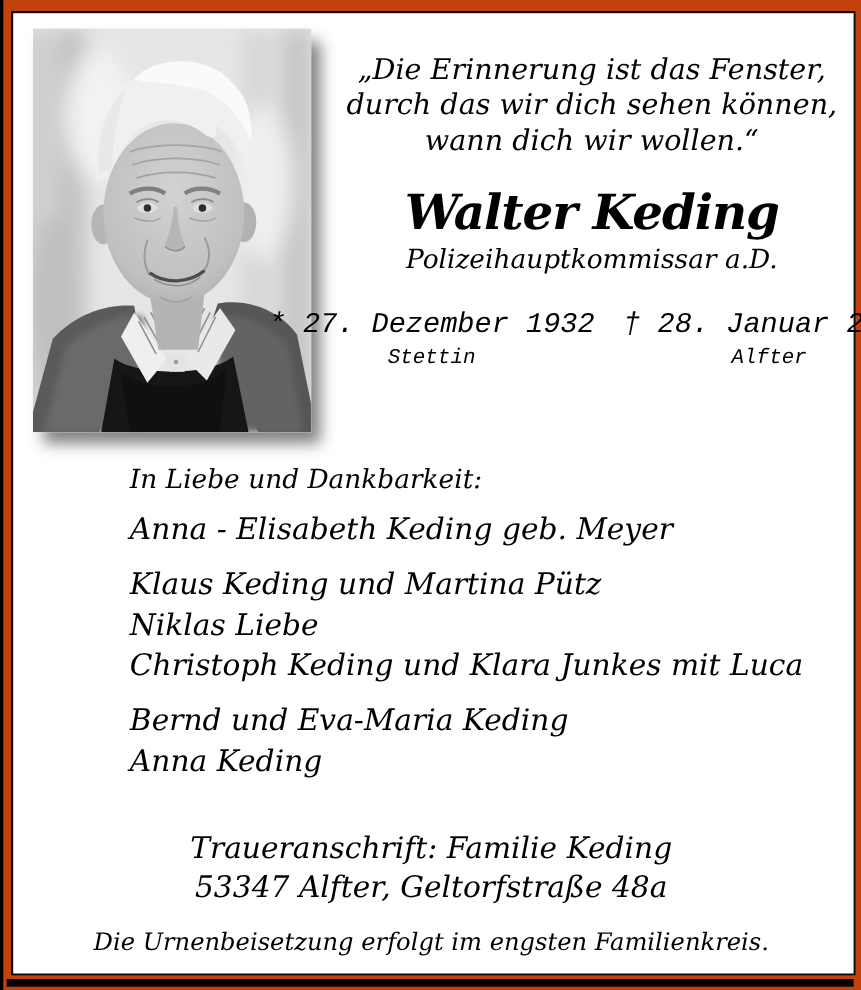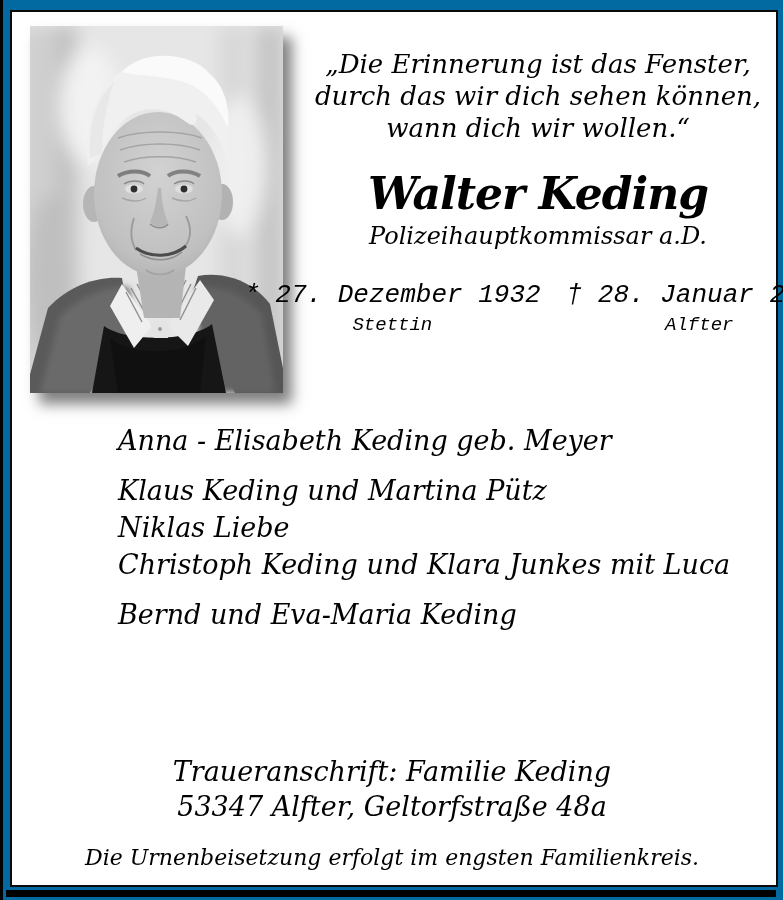--- a/index.html
+++ b/index.html
@@ -1,21 +1,21 @@
 <!DOCTYPE html>
 <html><head>
 <meta charset="utf-8">
 <style>
   html,body{margin:0;padding:0;}
   body{
     width:783px;height:900px;position:relative;background:#ffffff;
     font-family:"DejaVu Serif","Liberation Serif",serif;
     color:#000;overflow:hidden;
   }
-  .page{position:absolute;inset:0;background:#0369a1;}
+  .page{position:absolute;inset:0;background:#c2410c;}
   
   .edge-left{position:absolute;left:0;top:0;width:3px;height:900px;background:#000;}
   .edge-bottom{position:absolute;left:6px;top:890px;width:770px;height:7px;background:#000;}
   
   .card-frame{position:absolute;left:10px;top:10px;width:764px;height:873px;border:2px solid #0a0a0a;background:#fff;}
   
   .photo{
     position:absolute;left:30px;top:26px;width:253px;height:367px;
     box-shadow:9px 11px 13px rgba(0,0,0,0.5);
     background:#e9e9e9;overflow:hidden;
@@ -154,25 +154,27 @@
         <div class="place-line">Stettin</div>
       </div>
       <div class="date-col">
         <div class="date-line"><span>†</span> <span>28. Januar 2026</span></div>
         <div class="place-line">Alfter</div>
       </div>
     </div>
   </div>
 
   <div class="mourners">
+    <div class="mourners-intro">In Liebe und Dankbarkeit:</div>
     <div class="mourner-line">Anna - Elisabeth Keding geb. Meyer</div>
     <div class="mourner-line group-gap">Klaus Keding und Martina Pütz</div>
     <div class="mourner-line">Niklas Liebe</div>
     <div class="mourner-line">Christoph Keding und Klara Junkes mit Luca</div>
     <div class="mourner-line group-gap">Bernd und Eva-Maria Keding</div>
+    <div class="mourner-line">Anna Keding</div>
   </div>
 
   <div class="address">
     <div>Traueranschrift: Familie Keding</div>
     <div>53347 Alfter, Geltorfstraße 48a</div>
   </div>
 
   <div class="closing">Die Urnenbeisetzung erfolgt im engsten Familienkreis.</div>
 
 </div>

